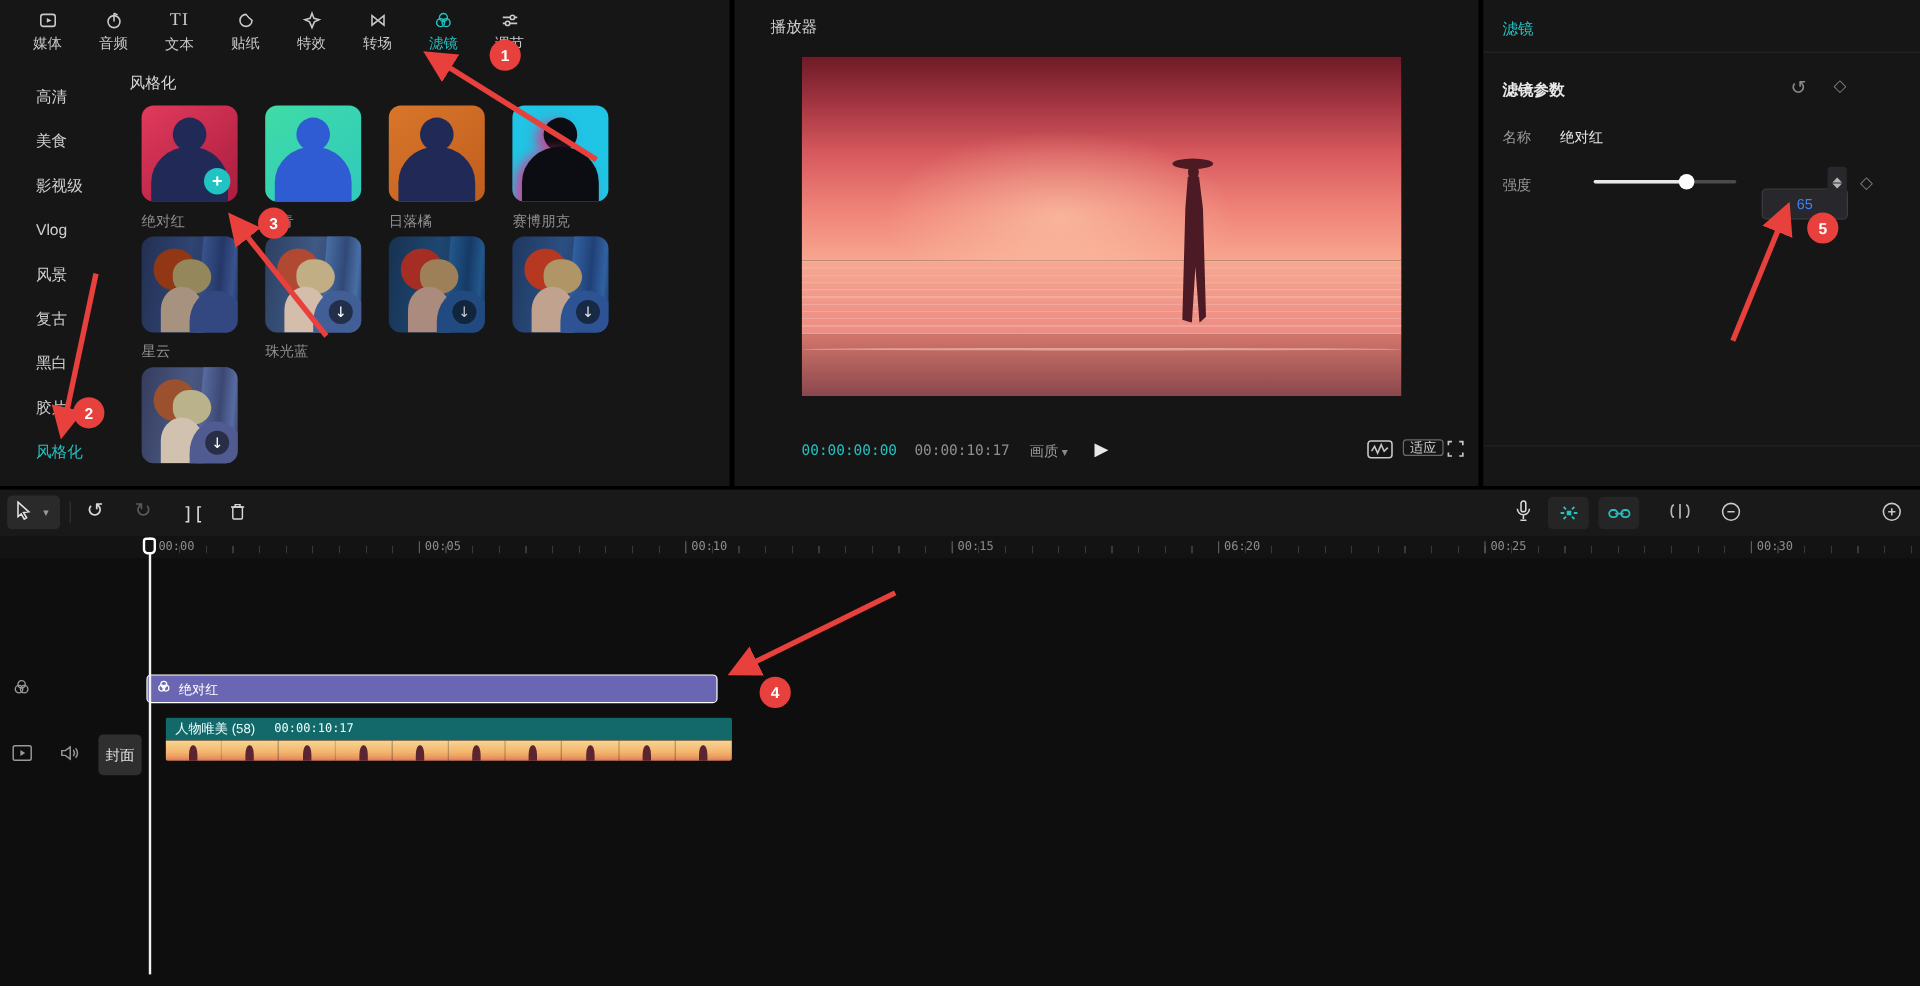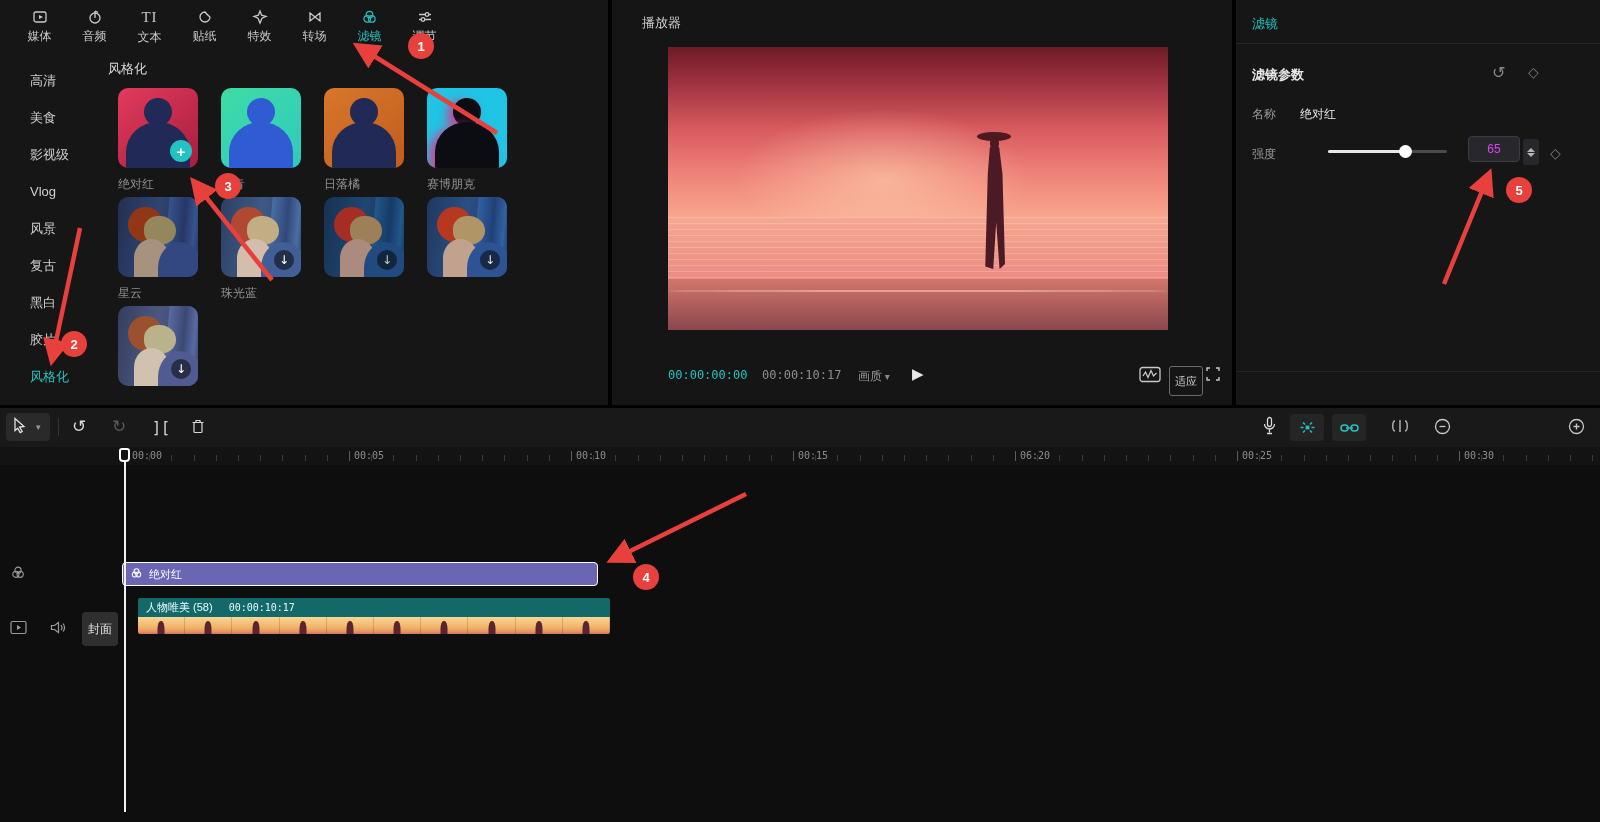--- a/index.html
+++ b/index.html
@@ -80,39 +80,39 @@
   .vp-head { position:absolute; left:17px; top:6px; width:9px; height:11px; border-radius:45%; background:#4e1a22; }
   .vp-body { position:absolute; left:11px; top:15px; width:21px; height:122px; background:#4c1a24; clip-path:polygon(28% 0,72% 0,88% 22%,100% 96%,74% 100%,58% 62%,44% 100%,6% 98%,18% 22%); }
   .pc-item { position:absolute; top:368px; font-size:12px; }
   .pc-cur { left:56px; color:#27c0c0; font-family:"DejaVu Sans Mono",monospace; }
   .pc-tot { left:150px; color:#8f8f8f; font-family:"DejaVu Sans Mono",monospace; }
   .pc-quality { left:246px; color:#9a9a9a; cursor:pointer; }
   .pc-quality::after { content:" ▾"; font-size:10px; color:#8a8a8a; }
   .pc-play { left:300px; top:365px; color:#e8e8e8; font-size:15px; cursor:pointer; }
   .pc-play::before { content:"▶"; font-family:"DejaVu Sans",sans-serif; }
   .pc-wave { left:527px; top:366px; cursor:pointer; }
-  .pc-fit { left:557px; top:366px; width:34px; height:30px; border:1px solid #6a6a6a; border-radius:3px; font-size:11px; color:#cfcfcf; display:flex; align-items:center; justify-content:center; cursor:pointer; }
+  .pc-fit { left:557px; top:366px; width:34px; height:14px; border:1px solid #6a6a6a; border-radius:3px; font-size:11px; color:#cfcfcf; display:flex; align-items:center; justify-content:center; cursor:pointer; }
   .pc-fs { left:593px; top:366px; cursor:pointer; }
 
   
   .insp-header { position:absolute; left:0; right:0; top:0; height:44px; border-bottom:1px solid #262626; }
   .insp-title { position:absolute; left:16px; top:15px; font-size:13px; color:#27c0c0; }
   .insp-section { position:absolute; left:16px; top:66px; font-size:13px; font-weight:bold; color:#e8e8e8; }
   .ico-reset { position:absolute; left:256px; top:63px; font-size:16px; color:#8a8a8a; font-family:"DejaVu Sans",sans-serif; cursor:pointer; }
   .ico-reset::before { content:"↺"; }
   .ico-diamond { position:absolute; font-size:14px; color:#7d7d7d; font-family:"DejaVu Sans",sans-serif; cursor:pointer; }
   .ico-diamond::before { content:"◇"; }
   .d1 { left:292px; top:64px; }
   .d2 { left:314px; top:145px; }
   .row-label { position:absolute; left:16px; font-size:12px; color:#9a9a9a; }
   .name-value { position:absolute; left:64px; top:106px; font-size:12px; color:#e8e8e8; }
   .slider { position:absolute; left:92px; top:150px; width:119px; height:3px; background:#4b4b4b; border-radius:2px; cursor:pointer; }
   .slider .fill { position:absolute; left:0; top:0; height:3px; width:65%; background:#e8e8e8; border-radius:2px; }
   .slider .thumb { position:absolute; left:calc(65% - 6px); top:-5px; width:13px; height:13px; border-radius:50%; background:#fff; }
-  .num-box { position:absolute; left:232px; top:136px; width:52px; height:26px; background:#28282c; border:1px solid #3c3c40; border-radius:4px; font-size:12px; color:#d946ef; display:flex; align-items:center; justify-content:center; }
+  .num-box { position:absolute; left:232px; top:157px; width:72px; height:26px; background:#28282c; border:1px solid #3c3c40; border-radius:4px; font-size:12px; color:#3b82f6; display:flex; align-items:center; justify-content:center; }
   .stepper { position:absolute; left:287px; top:139px; width:16px; height:26px; background:#28282c; border-radius:3px; display:flex; flex-direction:column; align-items:center; justify-content:center; gap:1px; cursor:pointer; }
   .stepper i { display:block; width:0; height:0; border-left:4px solid transparent; border-right:4px solid transparent; }
   .stepper .up { border-bottom:4px solid #b5b5b5; }
   .stepper .dn { border-top:4px solid #b5b5b5; }
   .insp-divider { position:absolute; left:0; right:0; top:371px; height:1px; background:#242424; }
 
   
   .tl-toolbar { position:absolute; left:0; right:0; top:0; height:39px; background:#191919; }
   .tool { position:absolute; color:#d8d8d8; cursor:pointer; }
   .sel-bg { left:6px; top:5px; width:44px; height:28px; background:#2a2a2a; border-radius:4px; }

